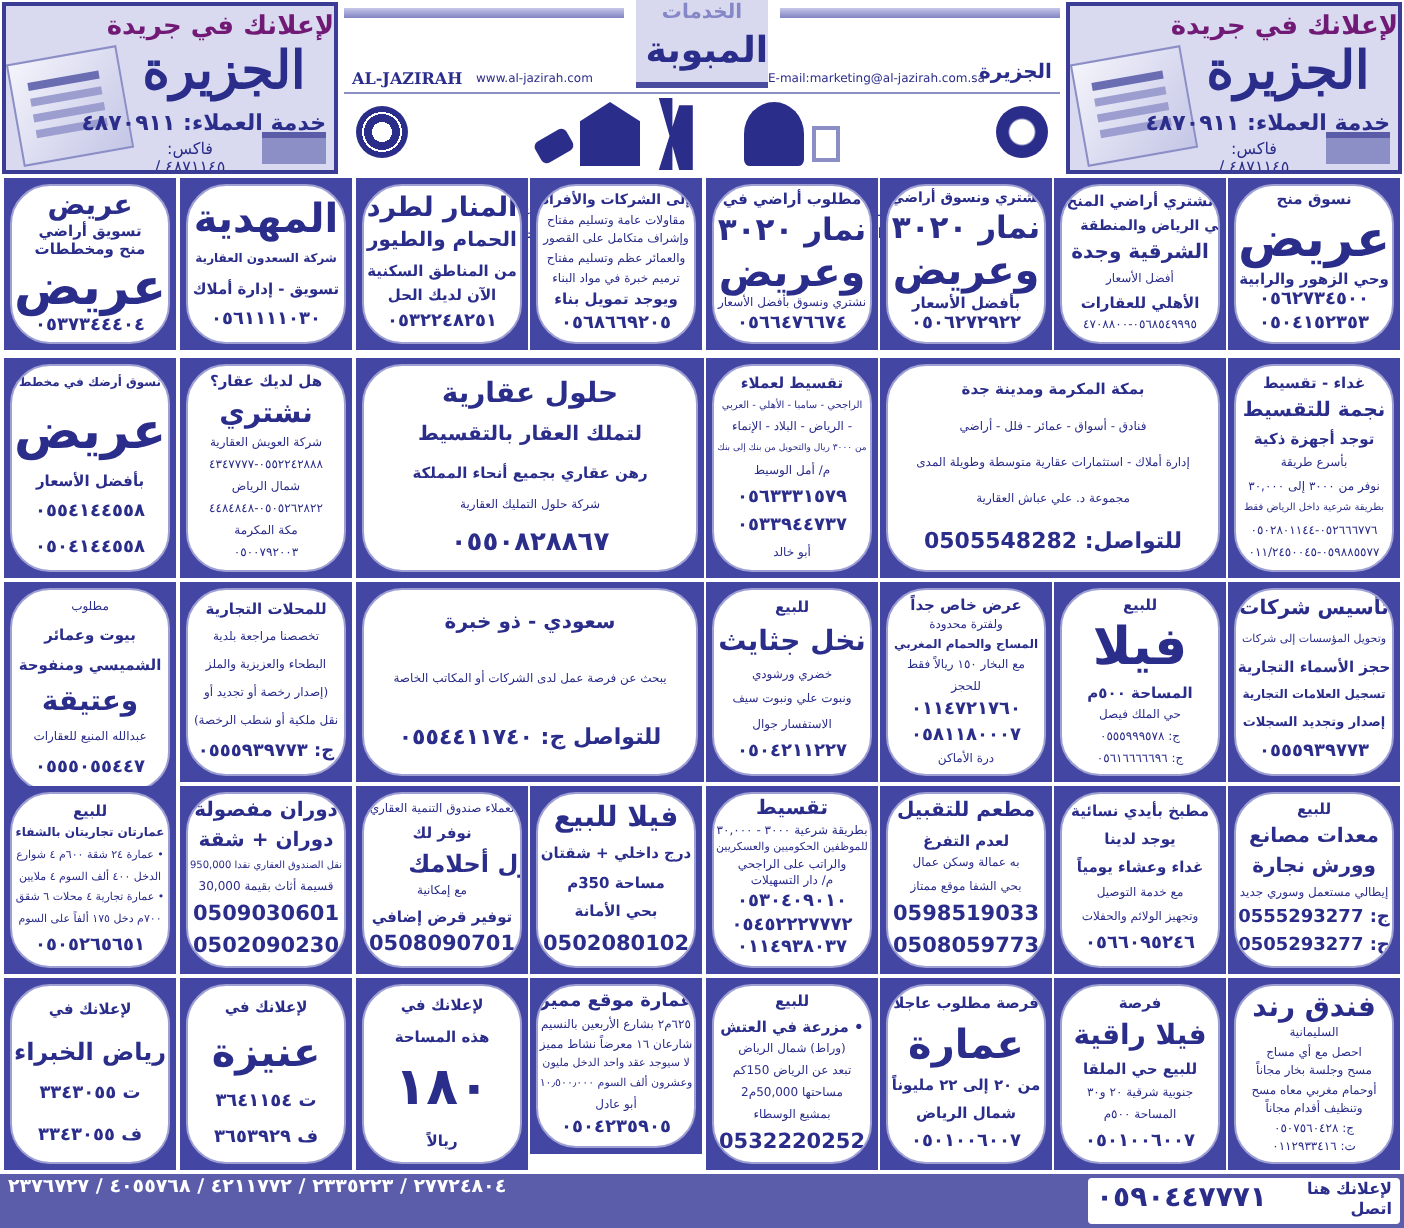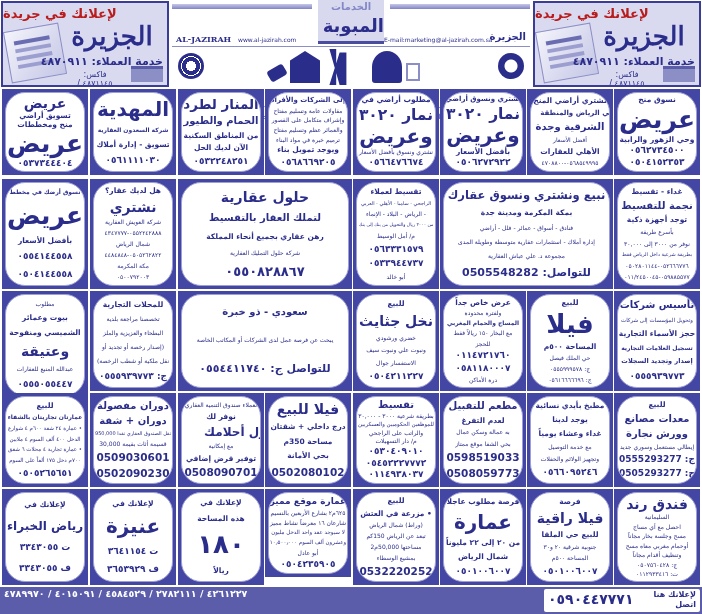--- a/index.html
+++ b/index.html
@@ -4,21 +4,21 @@
 <style>
   * { box-sizing: border-box; margin: 0; padding: 0; }
   html, body { width: 702px; height: 614px; background: #ffffff; overflow: hidden; }
   body { font-family: "DejaVu Sans", sans-serif; color: #2b2d8a; position: relative; }
 
   
   .header { position: absolute; left: 0; top: 0; width: 702px; height: 88px; }
   .promo { position: absolute; top: 1px; width: 168px; height: 86px; border: 2px solid #3a3c96; background: #d9daf0; overflow: hidden; }
   .promo.left { left: 1px; }
   .promo.right { right: 1px; }
-  .promo .p-title { position: absolute; top: 3px; left: 0; right: 0; text-align: left; font-size: 13px; font-weight: bold; color: #b91c1c; direction: rtl; }
+  .promo .p-title { position: absolute; top: 3px; left: 0; right: 0; text-align: right; font-size: 13px; font-weight: bold; color: #701a75; direction: rtl; }
   .promo .p-logo { position: absolute; top: 18px; left: 60px; right: 6px; text-align: center; font-size: 26px; font-weight: bold; color: #2b2d8a; font-family: "DejaVu Serif", serif; line-height: 30px; }
   .promo .p-paper { position: absolute; left: 4px; top: 24px; width: 56px; height: 52px; background: linear-gradient(135deg,#f4f4fb,#c4c6e6); border: 1px solid #8c8ec6; transform: rotate(-10deg); }
   .promo .p-paper::after { content: ""; position: absolute; left: 8px; top: 10px; width: 36px; height: 4px; background: #6b6db3; box-shadow: 0 8px 0 #9c9ed0, 0 16px 0 #9c9ed0, 0 24px 0 #9c9ed0; }
   .promo .p-service { position: absolute; top: 52px; left: 0; right: 4px; text-align: right; font-size: 11px; font-weight: bold; color: #2b2d8a; direction: rtl; }
   .promo .p-fax { position: absolute; top: 67px; left: 60px; right: 40px; text-align: center; font-size: 8px; color: #2b2d8a; direction: rtl; line-height: 9px; }
   .promo .p-bld { position: absolute; right: 4px; bottom: 3px; width: 32px; height: 16px; background: #8c8ec6; border-top: 3px solid #5a5ca8; }
 
   .banner { position: absolute; left: 172px; top: 0; width: 358px; height: 88px; }
   .banner .bar { position: absolute; top: 4px; height: 5px; background: linear-gradient(#c7c8e8,#8183c4); }
   .banner .bar.l { left: 0; width: 140px; }
@@ -207,21 +207,20 @@
         <span class="l s">توجد أجهزة ذكية</span>
         <span class="l xs">بأسرع طريقة</span>
         <span class="l xs">نوفر من ٣٠٠٠ إلى ٣٠,٠٠٠</span>
         <span class="l xs" style="font-size: 5px;">بطريقة شرعية داخل الرياض فقط</span>
         <span class="l xs">٠٥٢٦٦٦٧٧٦-٠٥٠٢٨٠١١٤٤</span>
         <span class="l xs">٠٥٩٨٨٥٥٧٧-٠١١/٢٤٥٠٠٤٥</span>
       </div>
     </div>
     <div class="ad" style="left: 440px; top: 90px; width: 173px; height: 110px;">
       <div class="inner">
-        <span class="l lg" style="font-size: 11.5px;">نبيع ونشتري ونسوق عقارك</span>
         <span class="l s">بمكة المكرمة ومدينة جدة</span>
         <span class="l xs">فنادق - أسواق - عمائر - فلل - أراضي</span>
         <span class="l xs">إدارة أملاك - استثمارات عقارية متوسطة وطويلة المدى</span>
         <span class="l xs">مجموعة د. علي عباش العقارية</span>
         <span class="l phl">للتواصل: 0505548282</span>
       </div>
     </div>
     <div class="ad" style="left: 353px; top: 90px; width: 86px; height: 110px;">
       <div class="inner">
         <span class="l s">تقسيط لعملاء</span>
@@ -489,21 +488,21 @@
         <span class="l s">لإعلانك في</span>
         <span class="l lg" style="font-size: 12px;">رياض الخبراء</span>
         <span class="l ph">ت ٣٣٤٣٠٥٥</span>
         <span class="l ph">ف ٣٣٤٣٠٥٥</span>
       </div>
     </div>
   </div>
 
 <div class="footer">
   <div class="nums">
-    <div>٤٢٦١٢٢٧ / ٢٧٨٢١١١ / ٤٥٨٤٥٢٩ / ٤٠١٥٠٩١ / ٤٧٨٩٩٧٠</div>
+    <div>٢٧٧٢٤٨٠٤ / ٢٣٣٥٢٢٣ / ٤٢١١٧٧٢ / ٤٠٥٥٧٦٨ / ٢٣٧٦٧٢٧</div>
   </div>
   <div class="hot">
     <div class="hot-num">٠٥٩٠٤٤٧٧٧١</div>
     <div class="hot-lbl">
       <div>لإعلانك هنا</div>
       <div>اتصل</div>
     </div>
   </div>
 </div>
 

